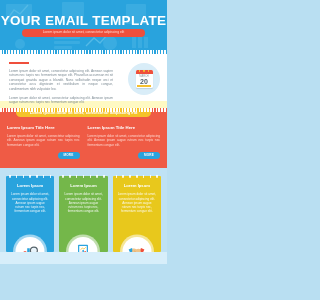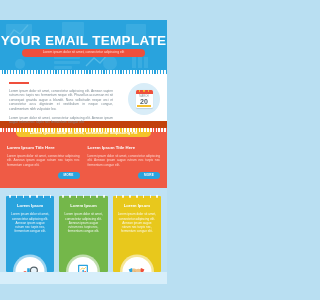--- a/index.html
+++ b/index.html
@@ -1,21 +1,21 @@
 <!DOCTYPE html>
 <html><head>
 <meta charset="utf-8">
 <style>
   html,body{margin:0;padding:0;}
   body{
     width:167px;height:300px;overflow:hidden;
     font-family:"Liberation Sans", sans-serif;
     background:#b9dff2;
   }
-  #page{position:relative;width:167px;height:264px;overflow:hidden;background:#c2410c;margin-top:20px;}
+  #page{position:relative;width:167px;height:264px;overflow:hidden;background:#fef9c3;}
 
   
   .header{position:relative;height:54px;background:#29a3dd;overflow:hidden;}
   .hdr-pattern{position:absolute;inset:0;opacity:.5;}
   .hdr-title{
     position:absolute;left:0;right:0;top:14px;text-align:center;
     color:#ffffff;font-size:13.5px;font-weight:bold;letter-spacing:.3px;
     line-height:1;white-space:nowrap;
   }
   .hdr-sub{

